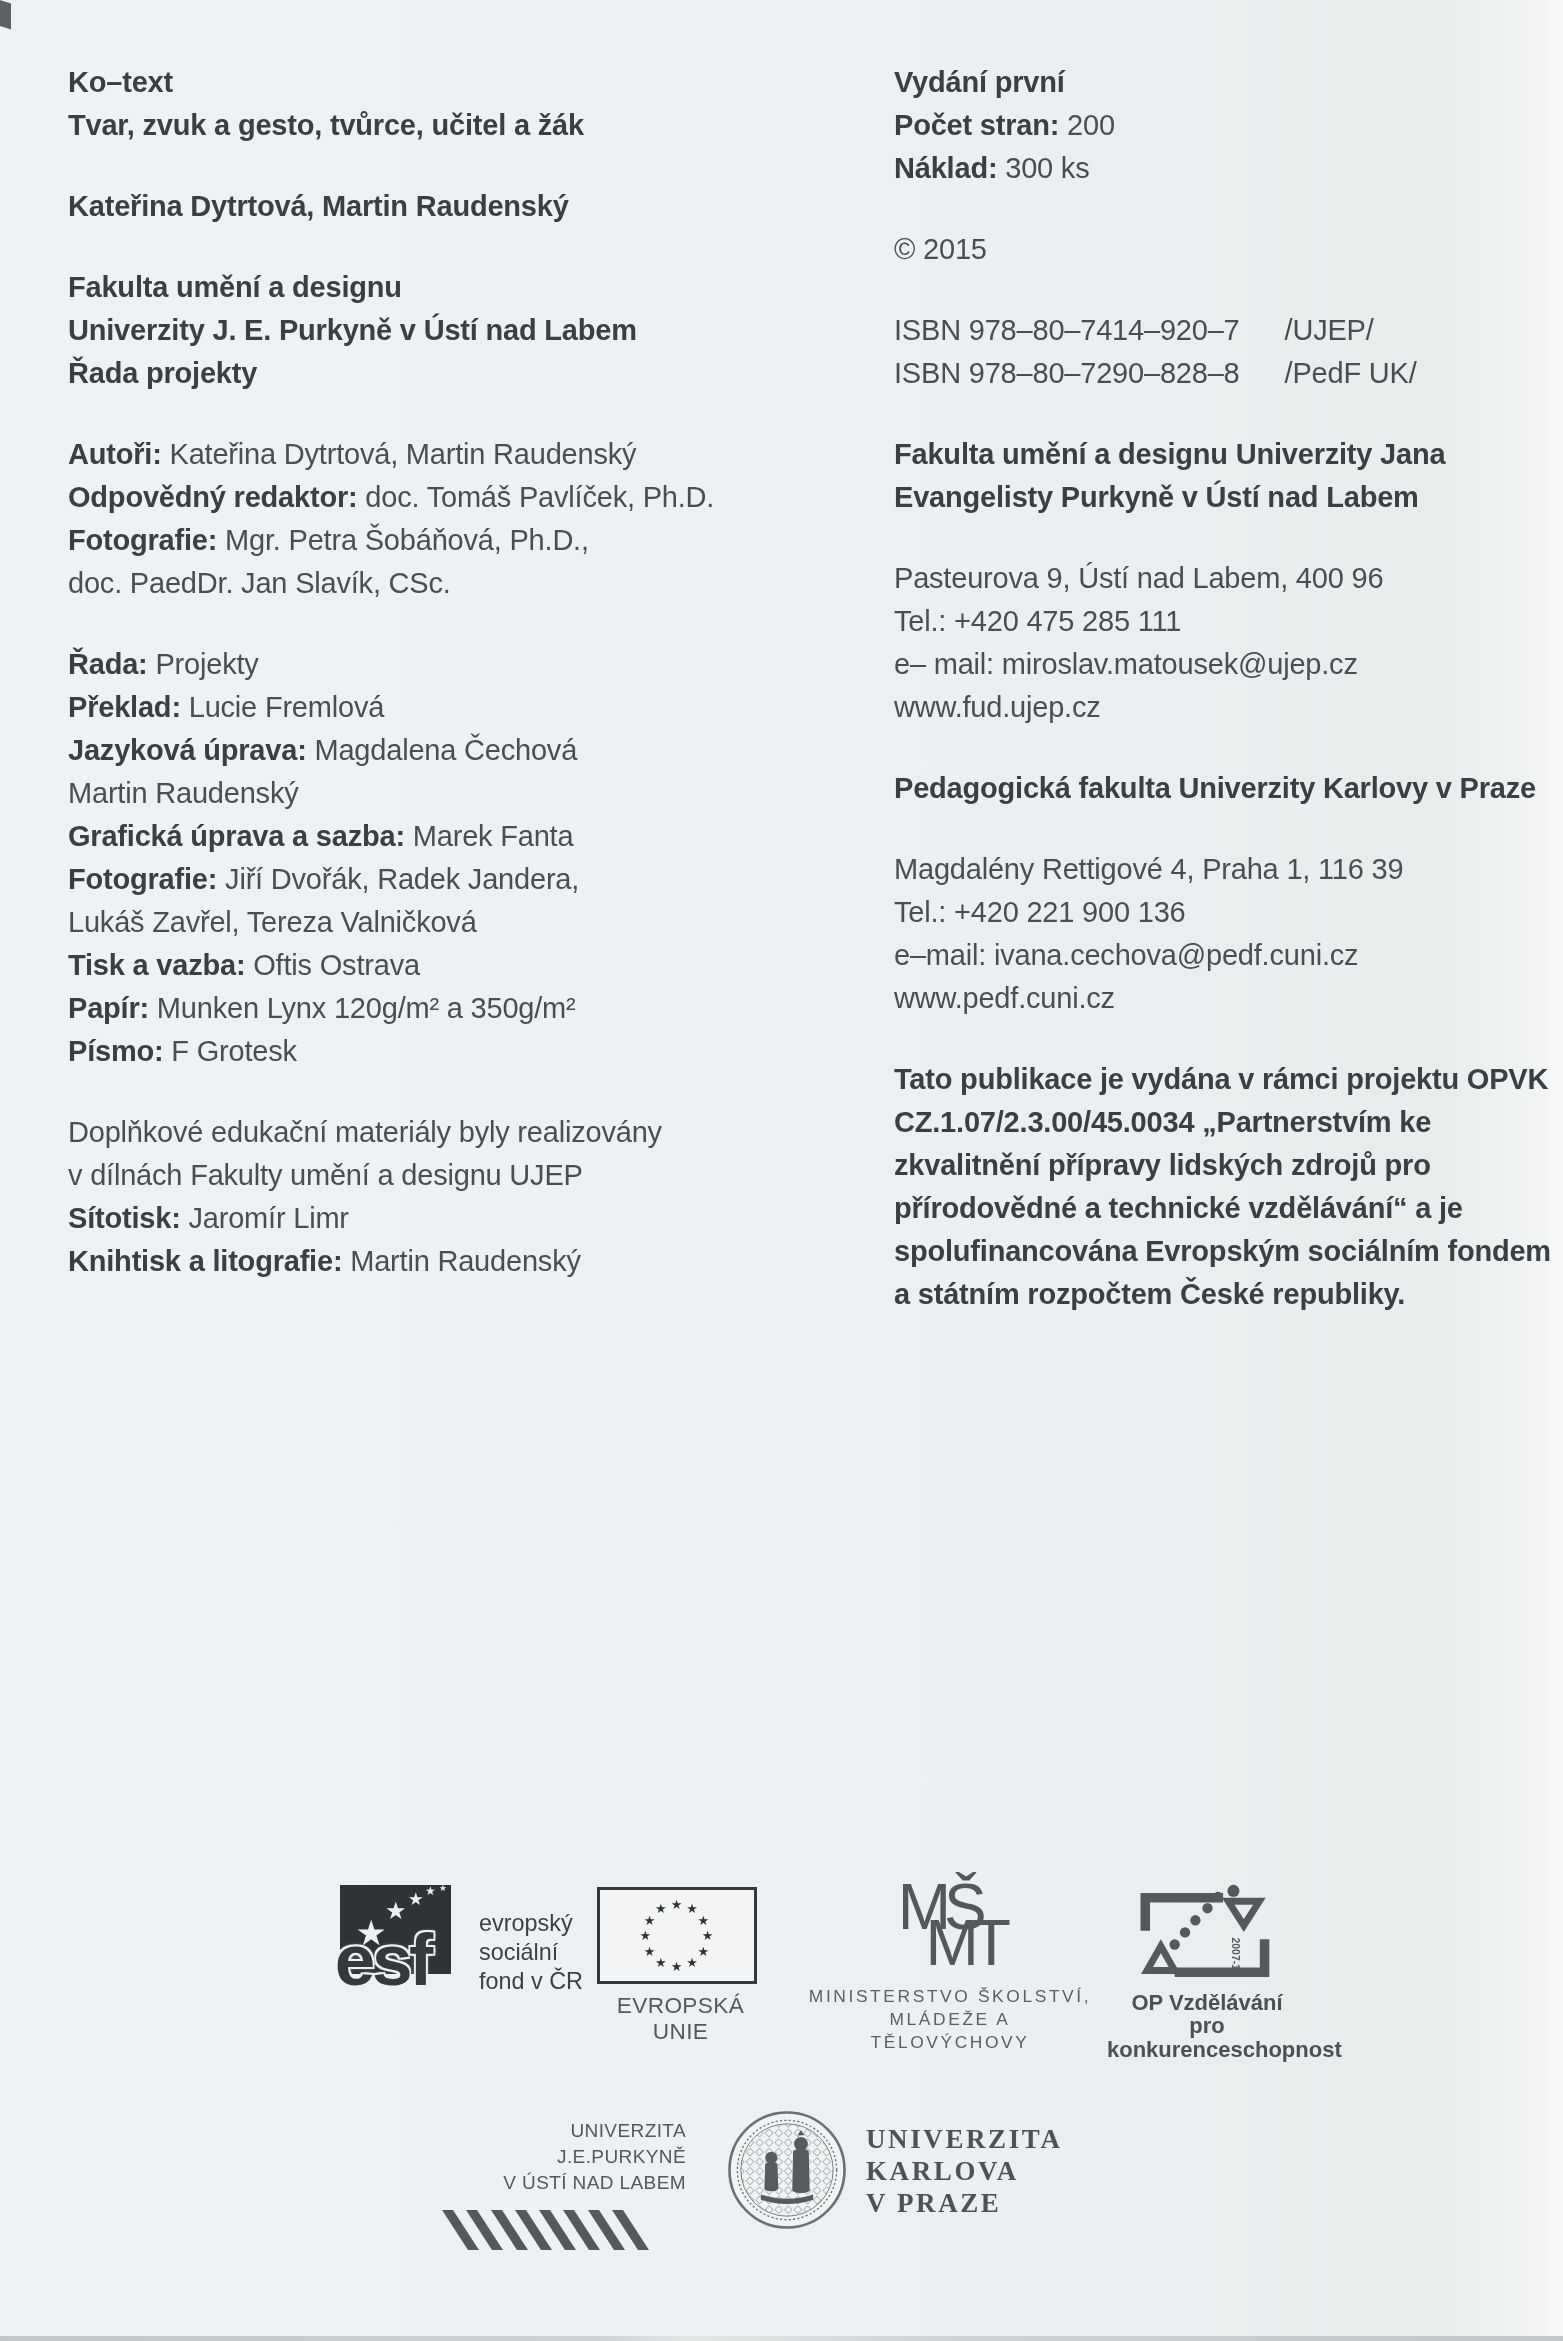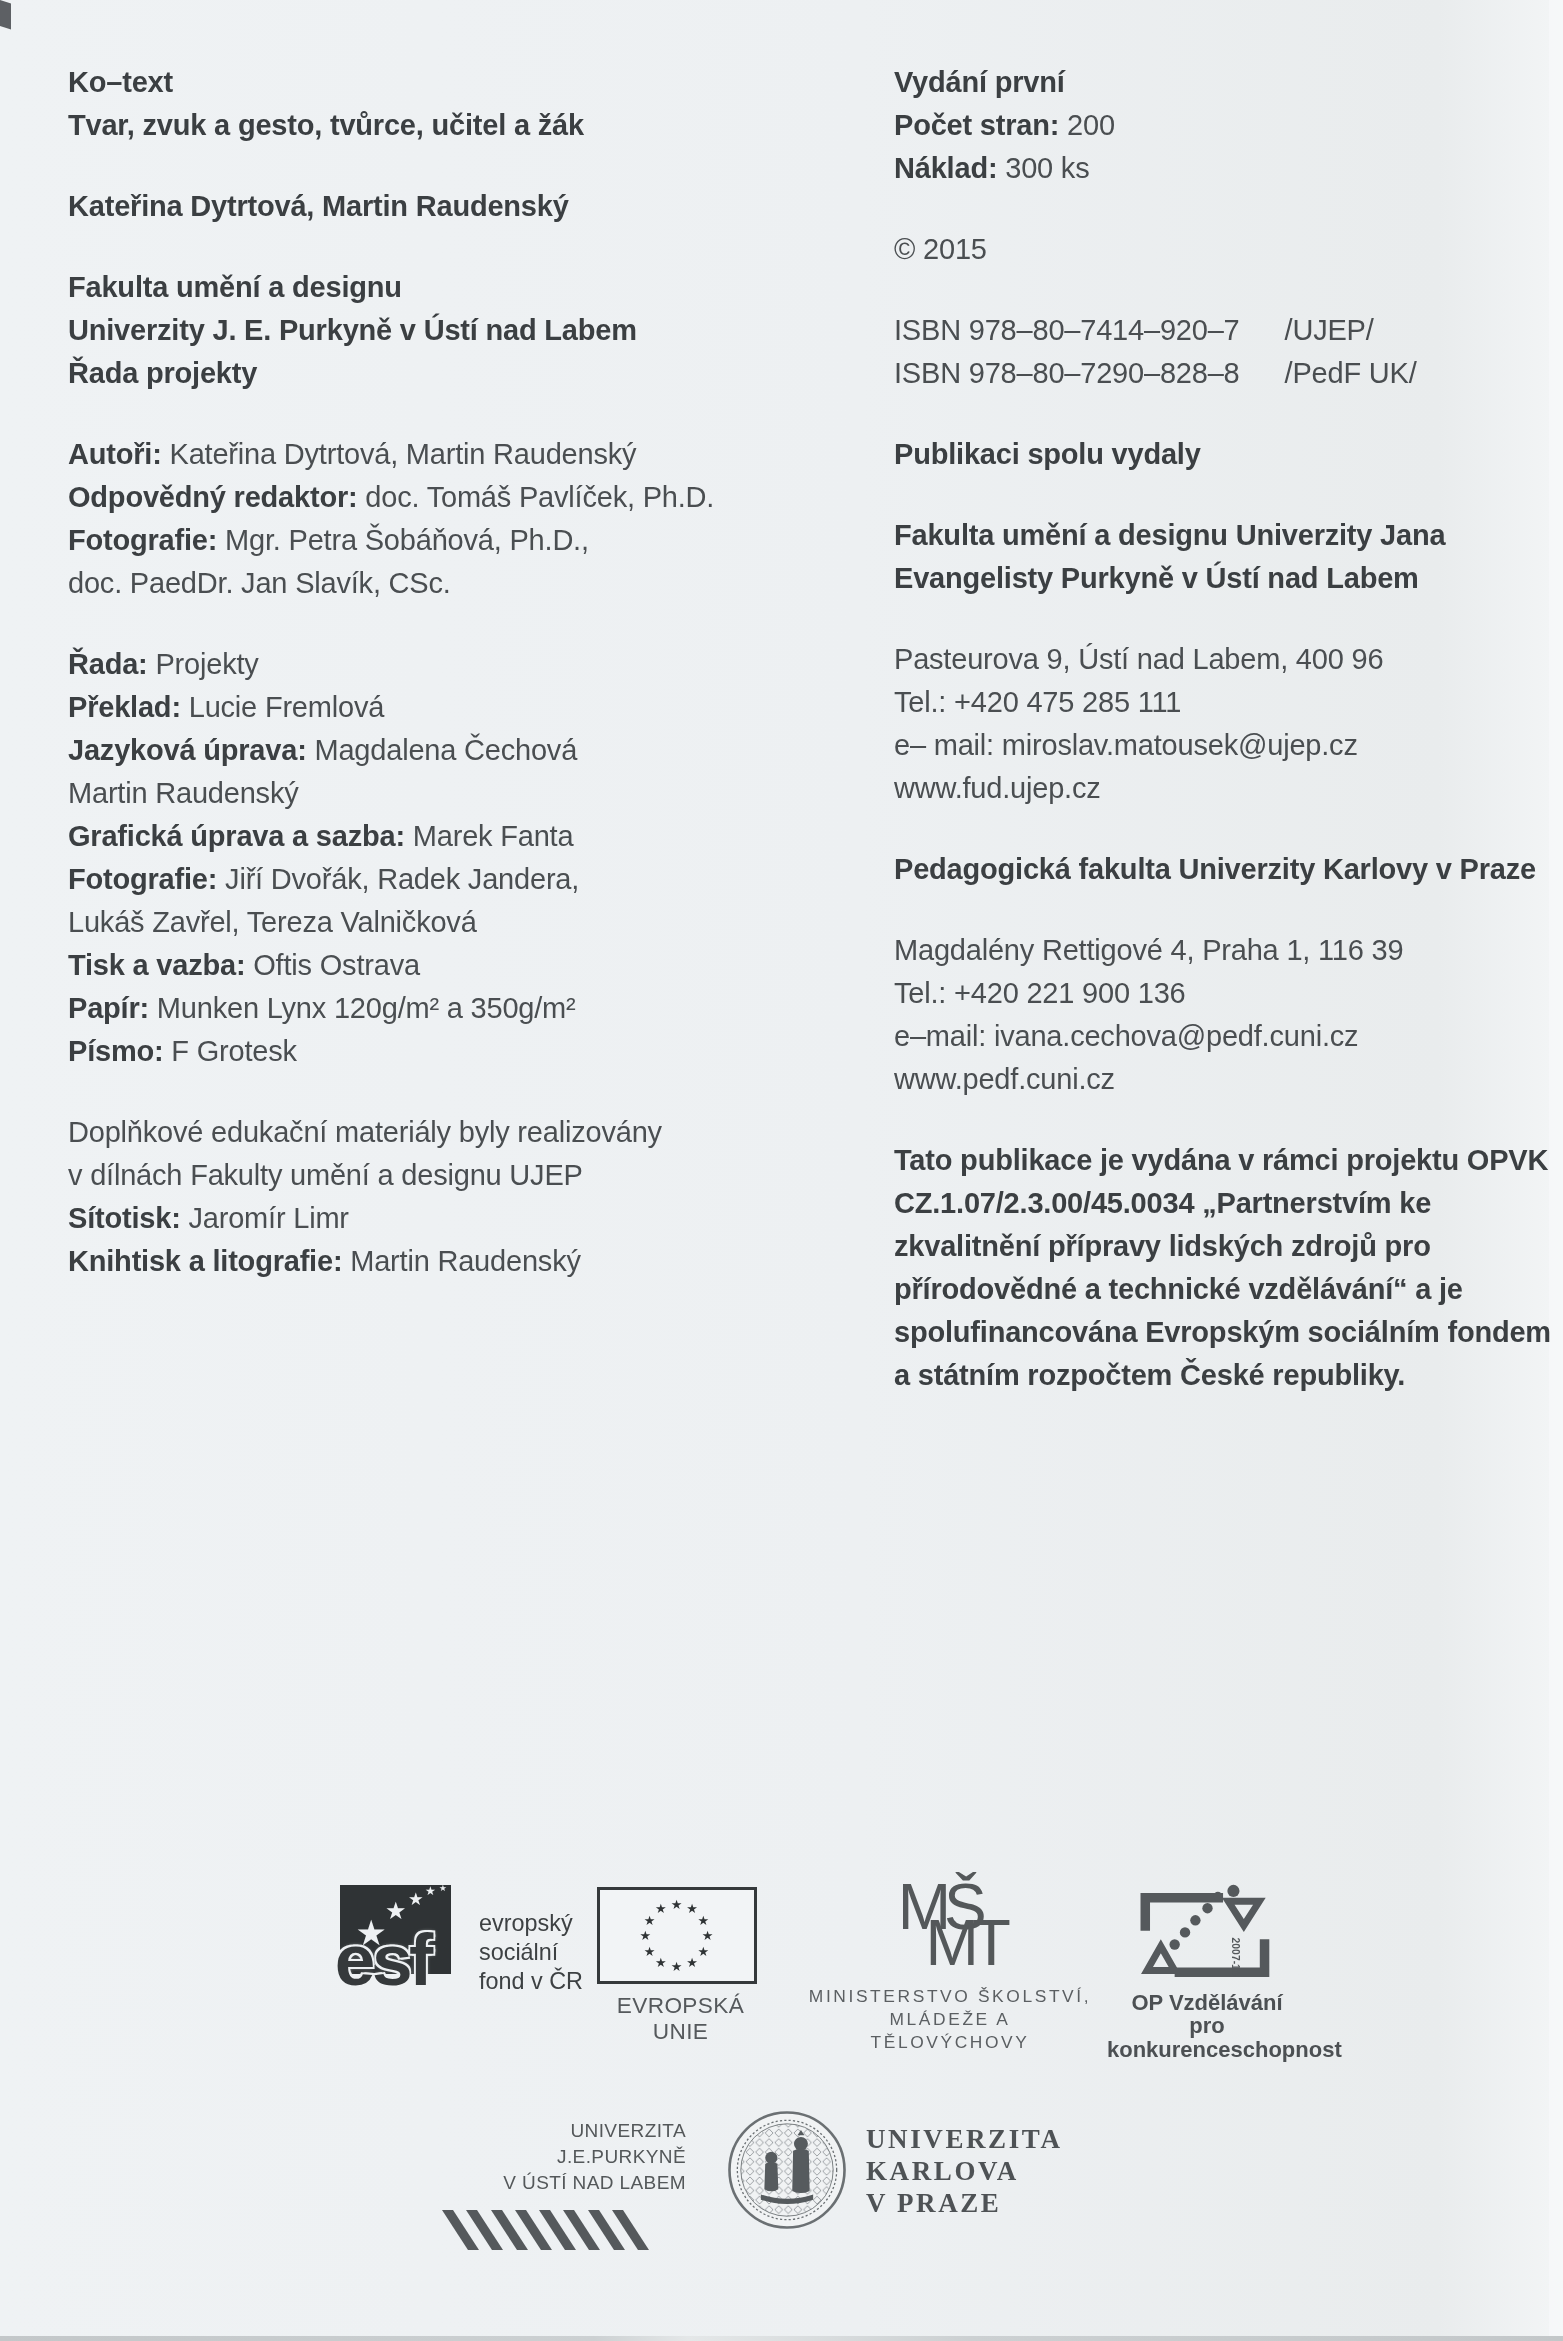--- a/index.html
+++ b/index.html
@@ -119,23 +119,20 @@
       <p class="ln"><b>Vydání první</b><span></span></p>
       <p class="ln"><b>Počet stran:</b><span> 200</span></p>
       <p class="ln"><b>Náklad:</b><span> 300 ks</span></p>
     </div>
     <div class="blk">
       <p class="ln"><b></b><span>© 2015</span></p>
     </div>
     <div class="blk">
       <p class="ln"><b></b><span>ISBN 978–80–7414–920–7</span><span class="sfx">/UJEP/</span></p>
       <p class="ln"><b></b><span>ISBN 978–80–7290–828–8</span><span class="sfx">/PedF UK/</span></p>
-    </div>
-    <div class="blk">
-      <p class="ln"><b>Publikaci spolu vydaly</b><span></span></p>
     </div>
     <div class="blk">
       <p class="ln"><b>Fakulta umění a designu Univerzity Jana</b><span></span></p>
       <p class="ln"><b>Evangelisty Purkyně v Ústí nad Labem</b><span></span></p>
     </div>
     <div class="blk">
       <p class="ln"><b></b><span>Pasteurova 9, Ústí nad Labem, 400 96</span></p>
       <p class="ln"><b></b><span>Tel.: +420 475 285 111</span></p>
       <p class="ln"><b></b><span>e– mail: miroslav.matousek@ujep.cz</span></p>
       <p class="ln"><b></b><span>www.fud.ujep.cz</span></p>

